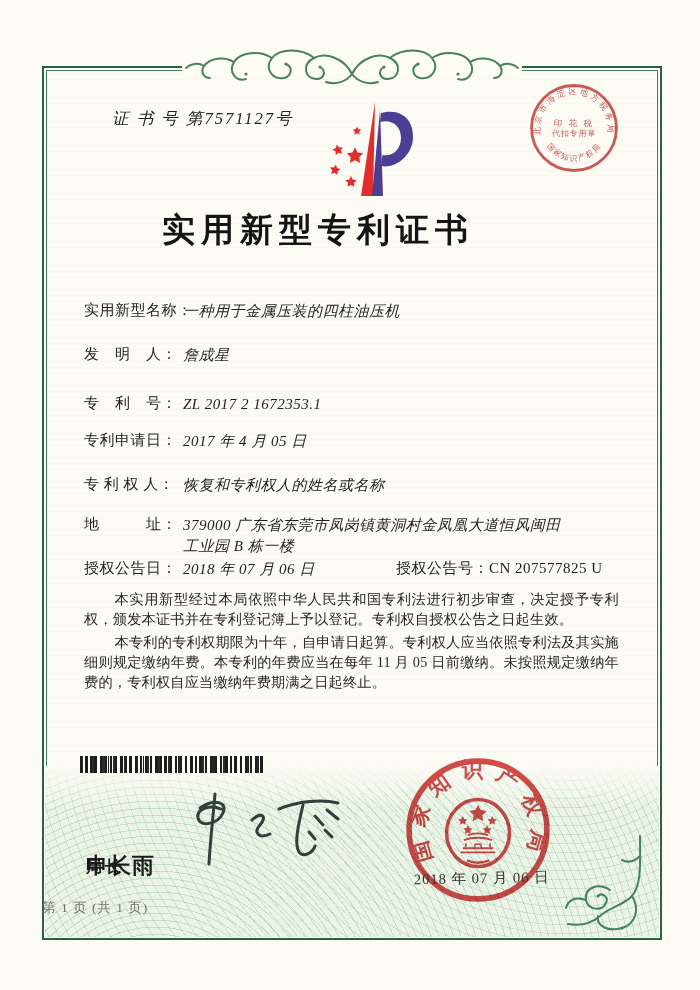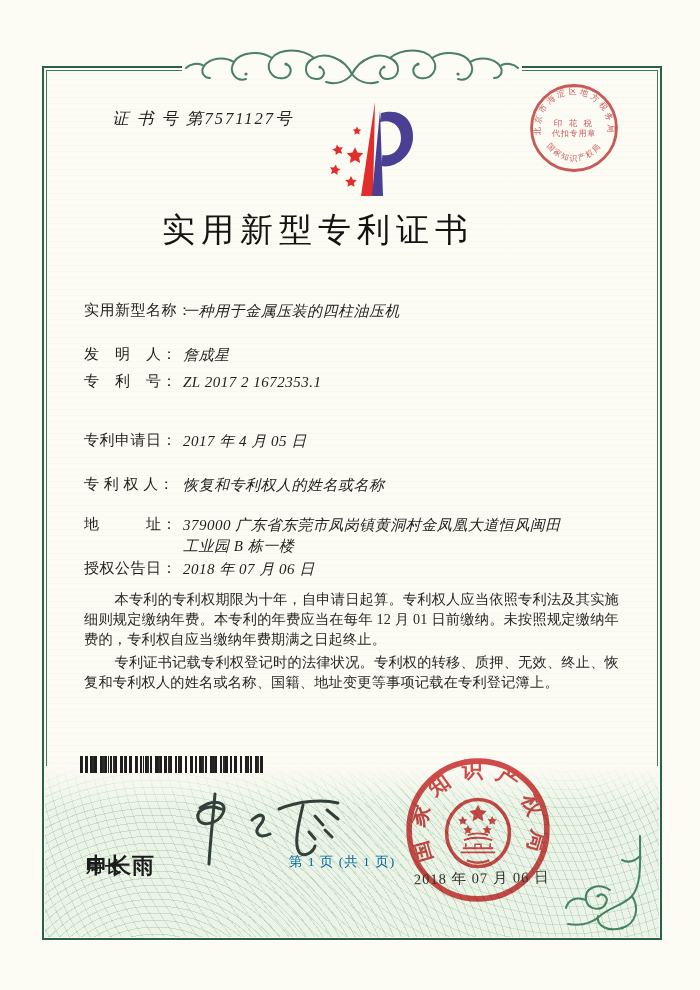--- a/index.html
+++ b/index.html
@@ -28,21 +28,21 @@
       repeating-radial-gradient(circle at 85% -60%, rgba(105,165,125,0.22) 0 1px, transparent 1px 9px);
   }
   .guilloche::before {
     content:""; position:absolute; left:0; top:0; right:0; height:42px;
     background:linear-gradient(180deg,#fcfbf4 0%, rgba(252,251,244,0) 100%);
   }
   
   .cert-no { position:absolute; left:112px; top:108px; font-size:16.5px; letter-spacing:2px; color:#222;font-style:italic; }
   .title {
     position:absolute; left:42px; top:208px; width:552px; text-align:center;
-    font-size:33px; font-weight:normal; letter-spacing:6px; color:#141414;
+    font-size:33px; font-weight:bold; letter-spacing:6px; color:#141414;
   }
   .field { position:absolute; left:84px; font-size:15px; color:#1e1e1e; letter-spacing:0.5px; white-space:nowrap; }
   .flabel { display:inline-block; width:99px; }
   .fvalue { display:inline-block; vertical-align:top; line-height:21px;font-style:italic; }
   .grant2 { position:absolute; left:312px; top:0; }
   .body-text {
     position:absolute; left:84px; top:589px; width:535px;
     font-size:14.2px; line-height:20px; letter-spacing:0.2px;
     text-align:justify; color:#262626;
   }
@@ -50,21 +50,21 @@
   
   .barcode {
     position:absolute; left:80px; top:756px; width:183px; height:17px;
     background-image:
       repeating-linear-gradient(90deg,#1d1d1d 0 2px,transparent 2px 5px),
       repeating-linear-gradient(90deg,#1d1d1d 0 1px,transparent 1px 7px),
       repeating-linear-gradient(90deg,#2c2c2c 0 3px,transparent 3px 11px);
   }
   .director-title { position:absolute; left:86px; top:820px; font-family:"Liberation Sans","DejaVu Sans",sans-serif; font-weight:700; font-size:16px; letter-spacing:3px; color:#1b1b1b;margin-top:37px; }
   .director-name  { position:absolute; left:86px; top:851px; font-family:"Liberation Sans","DejaVu Sans",sans-serif; font-weight:700; font-size:22px; letter-spacing:1px; color:#1b1b1b; }
-  .footer { position:absolute; left:42px; top:853px; width:600px; text-align:center; font-size:13.5px; letter-spacing:1px; color:#0369a1; }
+  .footer { position:absolute; left:42px; top:899px; width:600px; text-align:left; font-size:13.5px; letter-spacing:1px; color:#737373; }
   
   .logo       { position:absolute; left:288px; top:98px;  width:128px; height:104px; }
   .ornament   { position:absolute; left:176px; top:46px;  width:352px; height:46px; }
   .flourish   { position:absolute; left:548px; top:832px; width:106px; height:104px; }
   .signature  { position:absolute; left:176px; top:790px; width:172px; height:80px; }
   .tax-stamp  { position:absolute; left:528px; top:82px;  width:92px;  height:92px;  opacity:.88; mix-blend-mode:multiply; }
   .office-seal{ position:absolute; left:402px; top:754px; width:152px; height:152px; opacity:.92; mix-blend-mode:multiply; }
   .seal-date  { position:absolute; left:414px; top:869px; font-size:14.5px; letter-spacing:1px; color:#33302c; transform:rotate(-1deg); }
   svg text { font-family:"Liberation Serif","DejaVu Serif",serif; }
 </style>
@@ -131,39 +131,40 @@
 </svg>
 
 <div class="title">实用新型专利证书</div>
 
 <div class="field" style="top:301px">
   <span class="flabel">实用新型名称：</span><span class="fvalue">一种用于金属压装的四柱油压机</span>
 </div>
 <div class="field" style="top:345px">
   <span class="flabel">发　明　人：</span><span class="fvalue">詹成星</span>
 </div>
-<div class="field" style="top:372px">
+<div class="field" style="top:394px">
   <span class="flabel">专　利　号：</span><span class="fvalue">ZL 2017 2 1672353.1</span>
 </div>
 <div class="field" style="top:431px">
   <span class="flabel">专利申请日：</span><span class="fvalue">2017 年 4 月 05 日</span>
 </div>
 <div class="field" style="top:475px">
   <span class="flabel">专 利 权 人：</span><span class="fvalue">恢复和专利权人的姓名或名称</span>
 </div>
 <div class="field" style="top:515px">
   <span class="flabel">地　　　址：</span><span class="fvalue"><span>379000 广东省东莞市凤岗镇黄洞村金凤凰大道恒风闽田</span><br><span>工业园 B 栋一楼</span></span>
 </div>
 <div class="field" style="top:559px">
   <span class="flabel">授权公告日：</span><span class="fvalue">2018 年 07 月 06 日</span>
+  <span class="grant2"><span>授权公告号：</span><span>CN 207577825 U</span></span>
 </div>
 
 <div class="body-text">
-  <p>本专利的专利权期限为十年，自申请日起算。专利权人应当依照专利法及其实施细则规定缴纳年费。本专利的年费应当在每年 12 月 01 日前缴纳。未按照规定缴纳年费的，专利权自应当缴纳年费期满之日起终止。</p>
-  <p>专利证书记载专利权登记时的法律状况。专利权的转移、质押、无效、终止、恢复和专利权人的姓名或名称、国籍、地址变更等事项记载在专利登记簿上。</p>
+  <p>本实用新型经过本局依照中华人民共和国专利法进行初步审查，决定授予专利权，颁发本证书并在专利登记簿上予以登记。专利权自授权公告之日起生效。</p>
+  <p>本专利的专利权期限为十年，自申请日起算。专利权人应当依照专利法及其实施细则规定缴纳年费。本专利的年费应当在每年 11 月 05 日前缴纳。未按照规定缴纳年费的，专利权自应当缴纳年费期满之日起终止。</p>
 </div>
 
 <div class="barcode"></div>
 
 <div class="director-title">局长</div>
 <div class="director-name">申长雨</div>
 
 <svg class="signature" viewBox="0 0 172 80">
   <g stroke="#31403a" stroke-width="3" fill="none" stroke-linecap="round" stroke-linejoin="round">
     <path d="M24,18 C38,8 52,12 47,23 C42,34 24,38 22,28 C20,19 34,14 45,19"></path>

